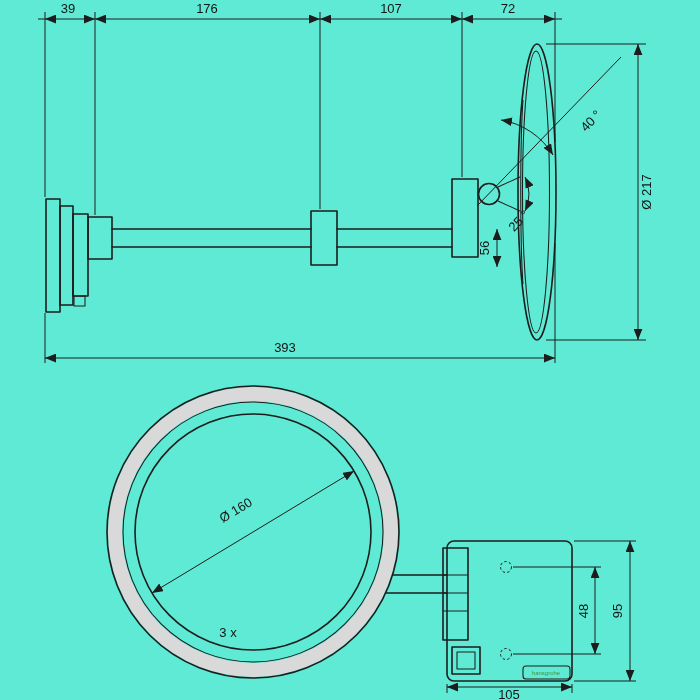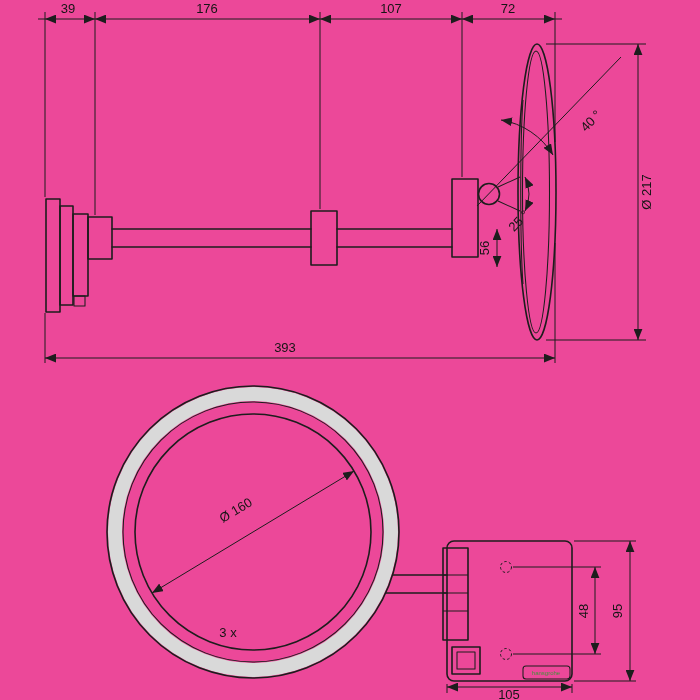--- a/index.html
+++ b/index.html
@@ -1,16 +1,16 @@
 <!DOCTYPE html>
 <html><head>
 <meta charset="utf-8">
 <style>
   html,body{margin:0;padding:0;background:#ffffff;}
-  .canvas{position:relative;width:700px;height:700px;background:#ec4899;overflow:hidden;
+  .canvas{position:relative;width:700px;height:700px;background:#5eead4;overflow:hidden;
           font-family:"Liberation Sans",sans-serif;}
   svg{display:block;}
   .outline{fill:none;stroke:#1d1d1d;stroke-width:1.6;stroke-linejoin:round;stroke-linecap:round;}
   .mid{fill:none;stroke:#1d1d1d;stroke-width:1.05;stroke-linejoin:round;}
   .dim{fill:none;stroke:#1d1d1d;stroke-width:1;}
   .ring{fill:none;stroke:#d9d9d9;stroke-width:14;}
   .hole{fill:none;stroke:#1d1d1d;stroke-width:1;stroke-dasharray:2.5 2.2;}
   text.dimtext{font-family:"Liberation Sans",sans-serif;font-size:13px;fill:#151515;}
   text.logotext{font-family:"Liberation Sans",sans-serif;font-size:6px;fill:#44923c;}
 </style>

